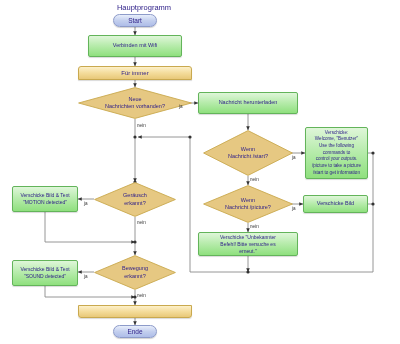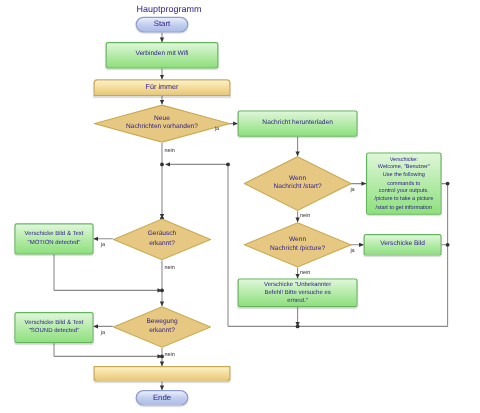--- a/index.html
+++ b/index.html
@@ -153,21 +153,21 @@
       <circle cx="190" cy="137" r="1.6"></circle>
       <circle cx="135" cy="182" r="1.6"></circle>
       <circle cx="135" cy="242" r="1.6"></circle>
       <circle cx="135" cy="297" r="1.6"></circle>
       <circle cx="248" cy="272" r="1.6"></circle>
       <circle cx="373" cy="153" r="1.6"></circle>
       <circle cx="373" cy="204" r="1.6"></circle>
     </g>
   </svg>
 
-  <div class="title" style="left:88px;top:3px;width:80px;text-align:right;">Hauptprogramm</div>
+  <div class="title" style="left:104px;top:3px;width:80px;text-align:center;">Hauptprogramm</div>
 
   <div class="node terminator" style="left:113px;top:14px;width:44px;height:13px;">Start</div>
 
   <div class="node process" style="left:88px;top:35px;width:94px;height:22px;">Verbinden mit Wifi</div>
 
   <div class="node loopbar top" style="left:78px;top:66px;width:114px;height:14px;">Für immer</div>
 
   <div class="decision" style="left:78px;top:87px;width:114px;height:32px;">
     <svg width="114" height="32" viewBox="0 0 114 32">
       <polygon points="57,0.6 113.4,16 57,31.4 0.6,16" fill="#e6c882" stroke="#c9a94f" stroke-width="0.9"></polygon>

